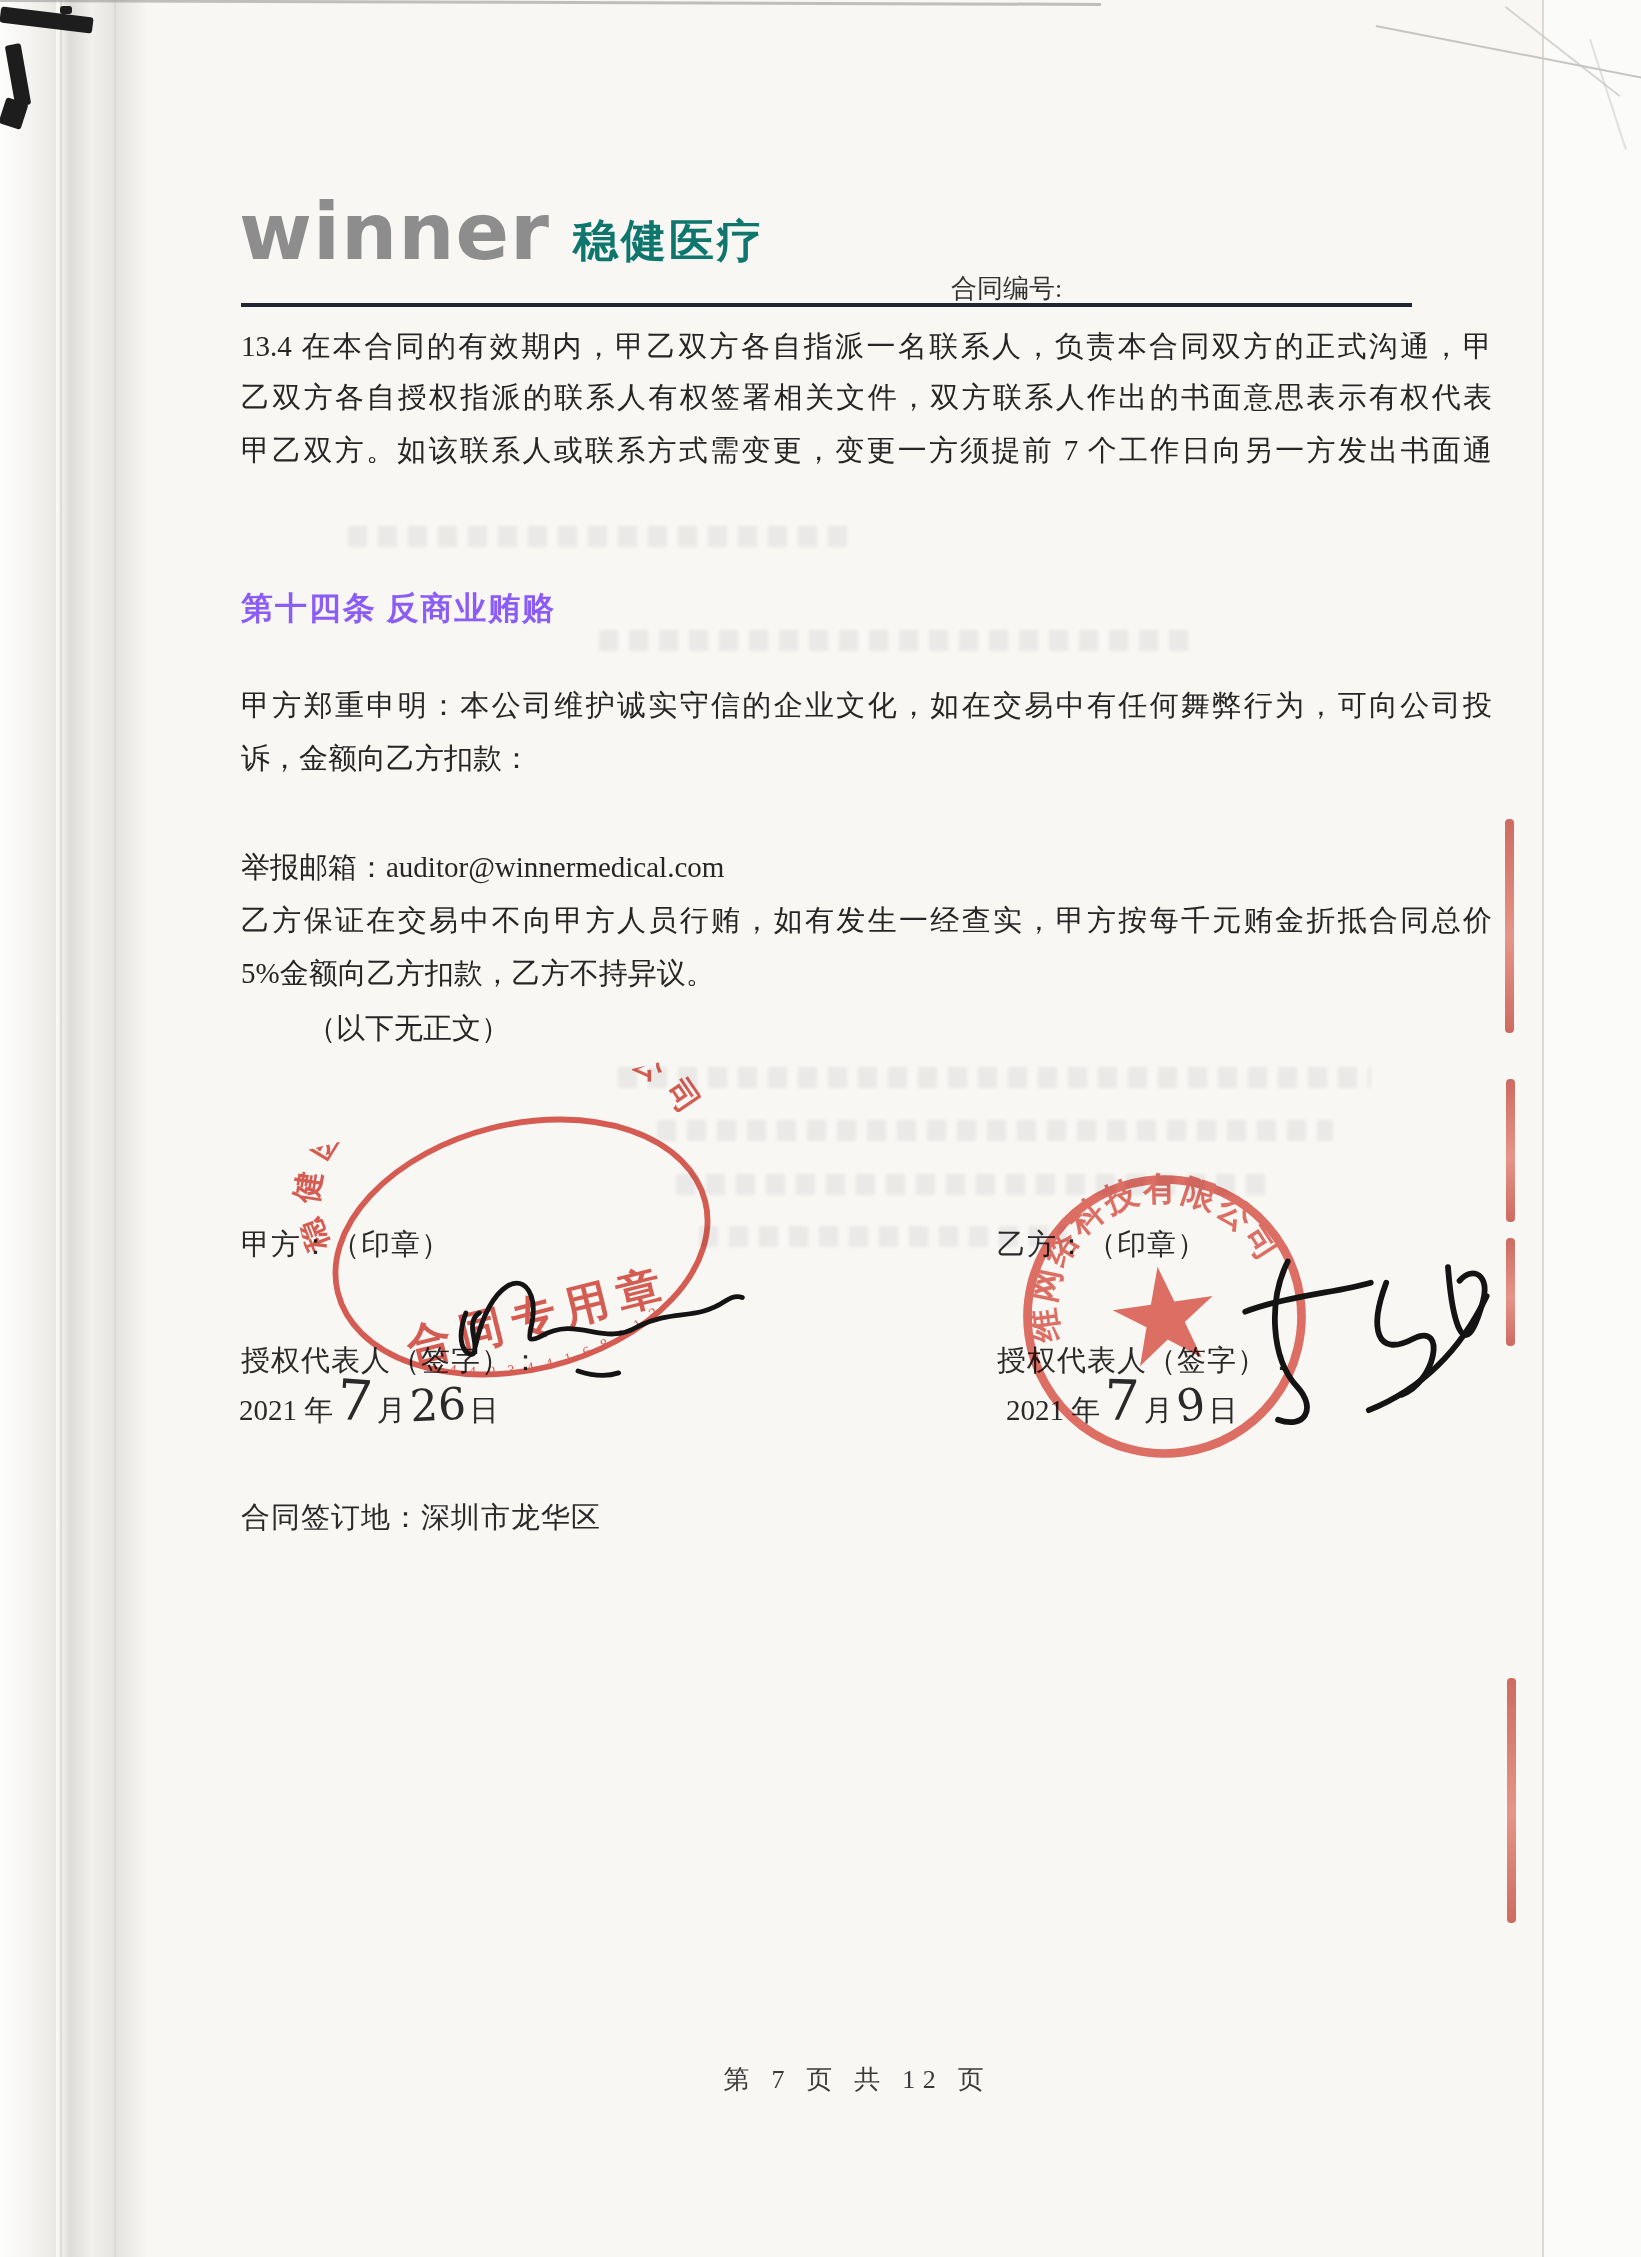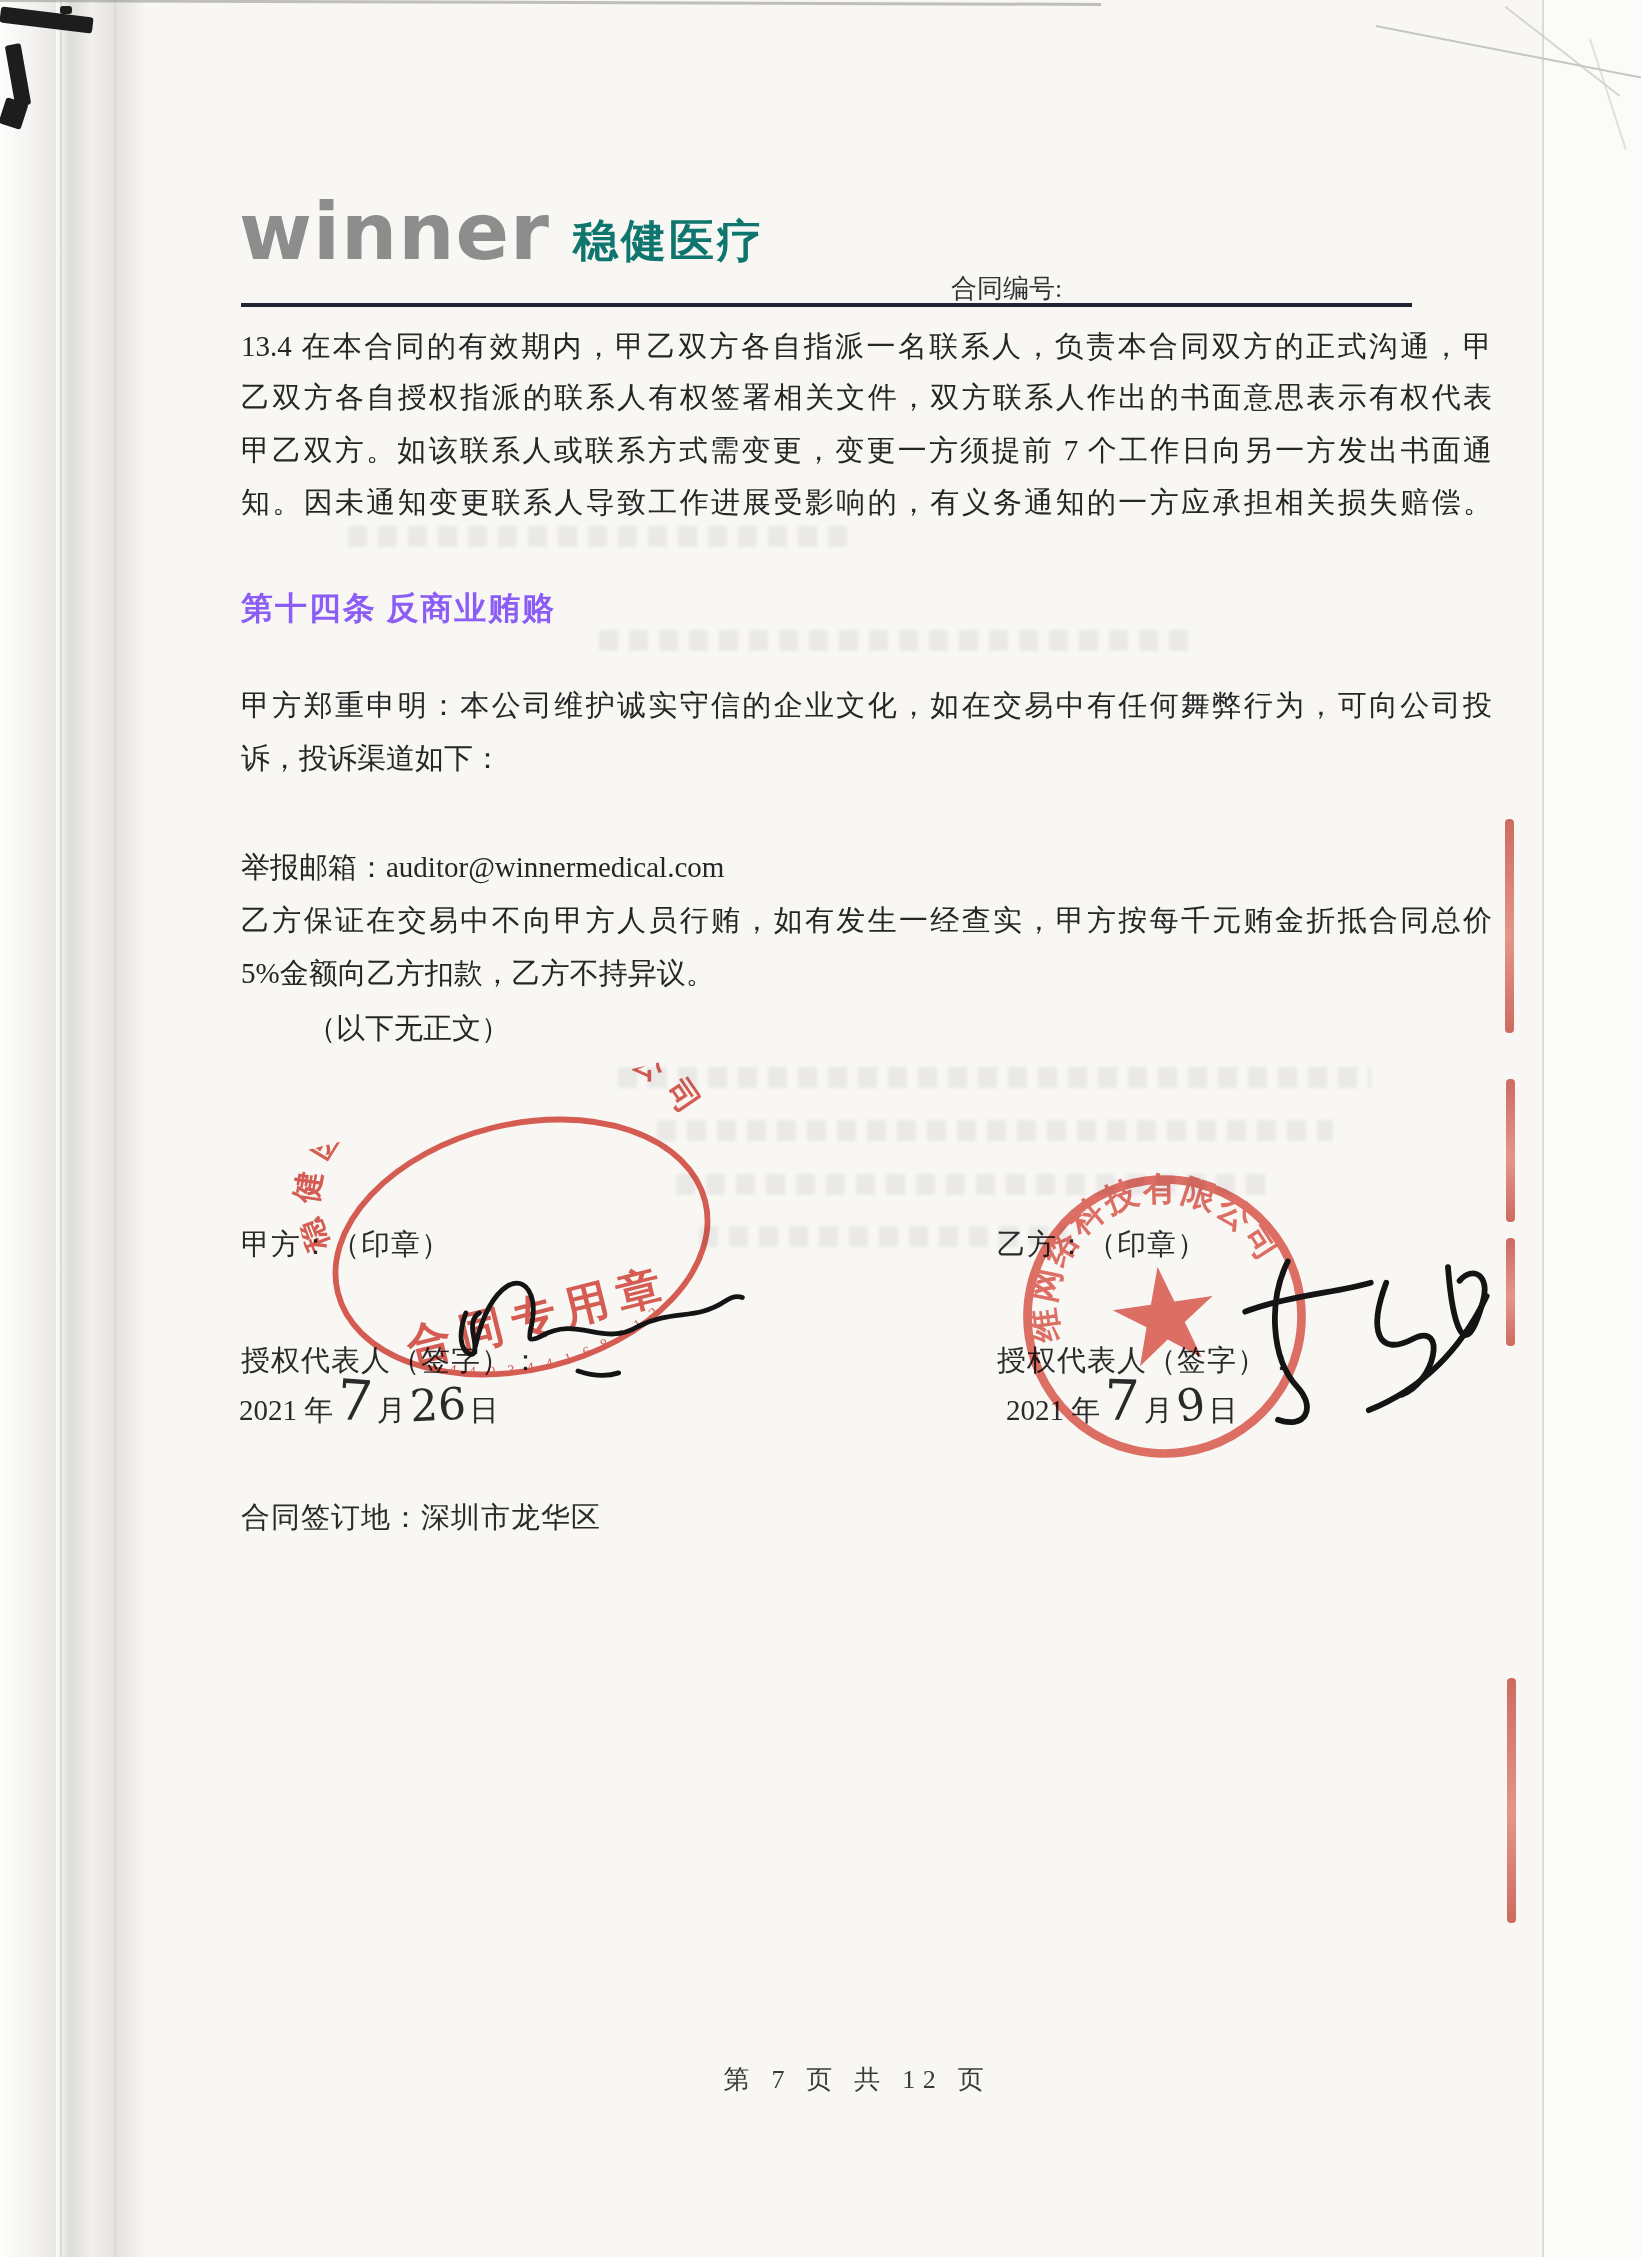--- a/index.html
+++ b/index.html
@@ -83,25 +83,24 @@
   <div class="logo">
     <span class="logo-en">winner</span>
     <span class="logo-cn">稳健医疗</span>
   </div>
   <div class="contract-no">合同编号:</div>
   <div class="head-rule"></div>
 
   <div class="bline just" style="top:328px;">13.4 在本合同的有效期内，甲乙双方各自指派一名联系人，负责本合同双方的正式沟通，甲</div>
   <div class="bline just" style="top:379px;">乙双方各自授权指派的联系人有权签署相关文件，双方联系人作出的书面意思表示有权代表</div>
   <div class="bline just" style="top:432px;">甲乙双方。如该联系人或联系方式需变更，变更一方须提前 7 个工作日向另一方发出书面通</div>
-  <div class="bline just" style="top:484px;">知。因未通知变更联系人导致工作进展受影响的，有义务通知的一方应承担相关损失赔偿。</div>
 
   <div class="heading">第十四条 反商业贿赂</div>
   <div class="bline just" style="top:687px;">甲方郑重申明：本公司维护诚实守信的企业文化，如在交易中有任何舞弊行为，可向公司投</div>
-  <div class="bline" style="top:740px;">诉，投诉渠道如下：</div>
+  <div class="bline" style="top:740px;">诉，金额向乙方扣款：</div>
   <div class="bline" style="top:849px;">举报邮箱：auditor@winnermedical.com</div>
   <div class="bline just" style="top:902px;">乙方保证在交易中不向甲方人员行贿，如有发生一经查实，甲方按每千元贿金折抵合同总价</div>
   <div class="bline" style="top:955px;">5%金额向乙方扣款，乙方不持异议。</div>
   <div class="bline" style="top:1010px;left:307px;">（以下无正文）</div>
 
   <div class="slabel" style="left:241px;top:1225px;">甲方：（印章）</div>
   <div class="slabel" style="left:241px;top:1341px;">授权代表人（签字）：</div>
   <div class="dateline" style="left:239px;top:1386px;">
     <span>2021 年</span>
     <span class="hand hand-big">7</span>

